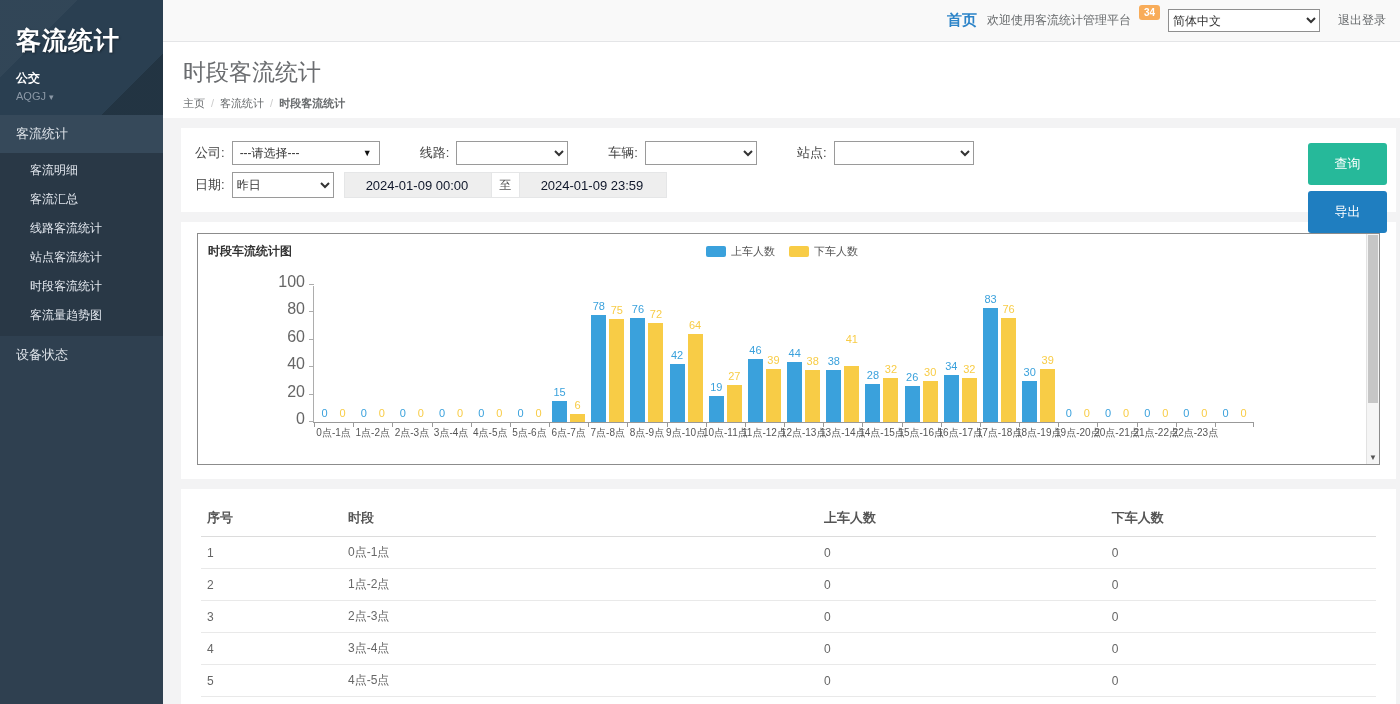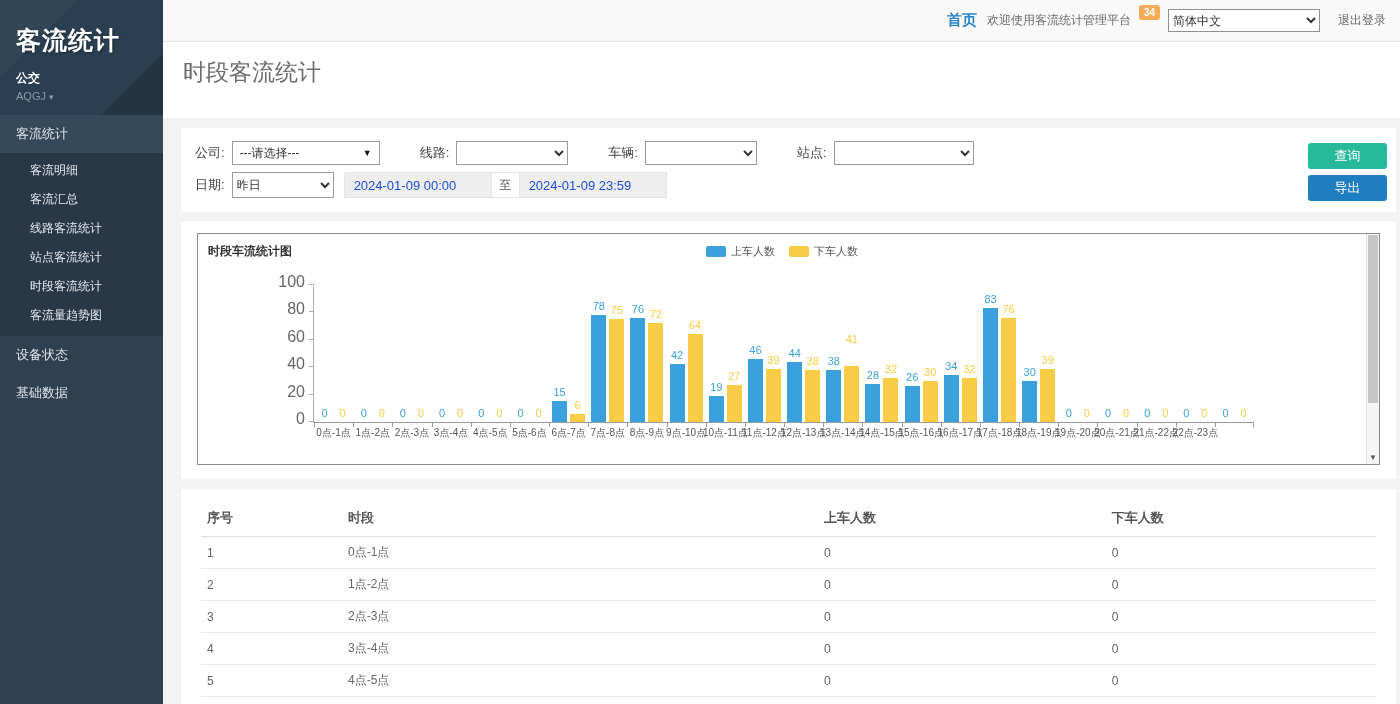--- a/index.html
+++ b/index.html
@@ -62,29 +62,29 @@
     display:inline-flex; align-items:center; justify-content:space-between;
     padding:0 7px; font-size:12px; margin-right:40px; cursor:pointer;
   }
   .combo .arrow { font-size:9px; color:#111; }
   select.plain {
     width:140px; height:24px; border:1px solid #9a9a9a; background:#fff; color:#333; font-size:12px;
     margin-right:40px; font-family:"Liberation Sans","DejaVu Sans",sans-serif;
   }
   select.preset { width:102px; margin-right:10px; height:26px; }
   .date-input {
-    width:148px; height:26px; background:#eee; border:1px solid #e5e6e7; color:#1d4ed8;
-    font-size:13px; padding-left:9px; font-family:"Liberation Sans","DejaVu Sans",sans-serif;
+    width:148px; height:26px; background:#eee; border:1px solid #e5e6e7; color:#0f172a;
+    font-size:13px; padding-left:21px; font-family:"Liberation Sans","DejaVu Sans",sans-serif;
   }
   .date-addon {
     width:27px; height:26px; border:1px solid #e5e6e7; border-left:none; border-right:none;
     background:#fff; text-align:center; line-height:24px; font-size:12px; color:#555;
   }
   .btn-col { position:absolute; right:9px; top:15px; }
-  .btn { display:block; width:79px; height:26px; border:none; border-radius:3px; color:#fff;
+  .btn { display:block; width:79px; height:42px; border:none; border-radius:3px; color:#fff;
          font-size:13px; text-align:center; line-height:26px; cursor:pointer;
          font-family:"Liberation Sans","DejaVu Sans",sans-serif; }
   .btn-query { margin-bottom:6px; }
 
   
   .chart-panel { background:#fff; margin-top:10px; padding:11px 16px 14px; }
   .chart-box { position:relative; height:232px; border:1px solid #8c8c8c; background:#fff; overflow:hidden; }
   .chart-title { position:absolute; left:10px; top:9px; font-weight:bold; font-size:12px; color:#333; }
   .legend { position:absolute; top:10px; left:0; right:13px; display:flex; justify-content:center; gap:14px; font-size:11px; color:#555; }
   .legend-item { display:flex; align-items:center; cursor:pointer; }
@@ -128,38 +128,38 @@
   <div class="submenu" id="submenu">
       <div class="submenu-item">客流明细</div>
       <div class="submenu-item">客流汇总</div>
       <div class="submenu-item">线路客流统计</div>
       <div class="submenu-item">站点客流统计</div>
       <div class="submenu-item">时段客流统计</div>
       <div class="submenu-item">客流量趋势图</div>
     </div>
   <div id="other-sections">
       <div class="menu-parent">设备状态</div>
-      <div class="menu-parent">基础数据</div>
     </div>
 </div>
 
 <div class="main">
 
   <div class="topbar">
     <span class="home-link">首页</span>
     <span class="welcome">欢迎使用客流统计管理平台</span>
     <span class="count-badge">34</span>
     <select class="lang-select">
       <option selected="">简体中文</option>
     </select>
     <span class="logout">退出登录</span>
   </div>
 
   <div class="page-heading">
     <div class="page-title">时段客流统计</div>
+    <div class="breadcrumb" id="breadcrumb"><span class="crumb">主页</span><span class="sep">/</span><span class="crumb">客流统计</span><span class="sep">/</span><span class="crumb current">时段客流统计</span></div>
   </div>
 
   <div class="content">
 
     <div class="filter-panel">
       <div class="f-row">
         <span class="f-label">公司:</span>
         <span class="combo">
           <span>---请选择---</span>
           <span class="arrow">▼</span>

